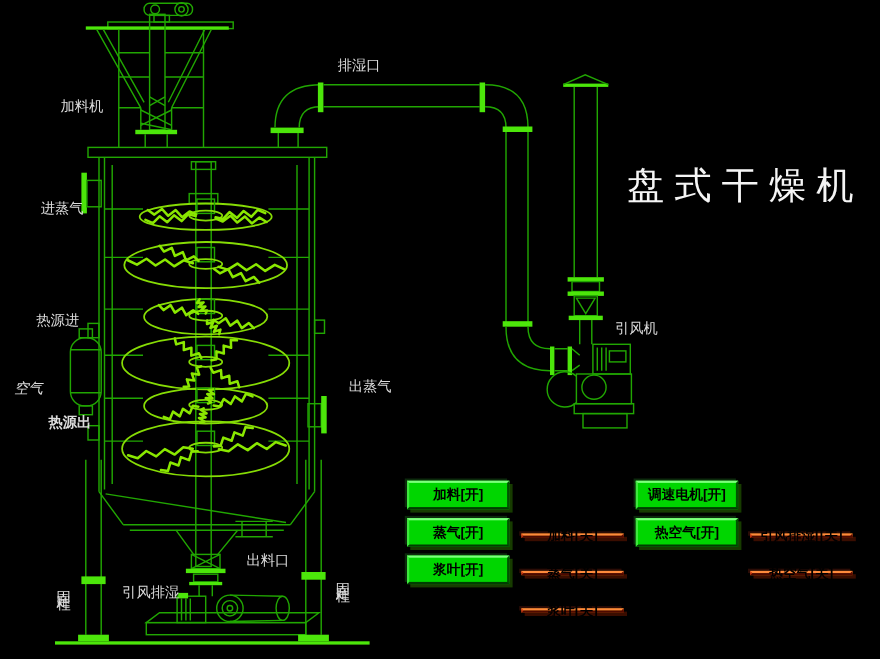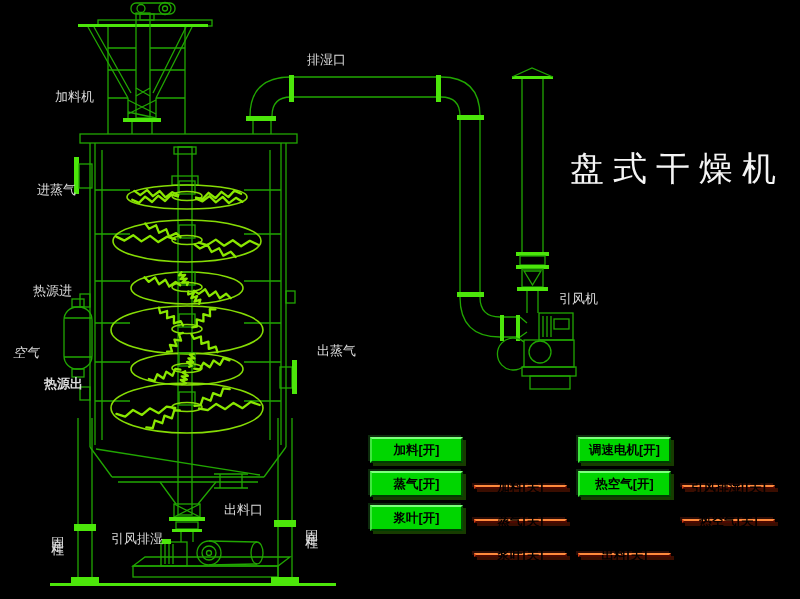--- a/index.html
+++ b/index.html
@@ -224,15 +224,14 @@
     <div class="btn on">加料[开]</div>
     <div class="btn off">加料[关]</div>
     <div class="btn on">调速电机[开]</div>
     <div class="btn off">引风排湿[[关]</div>
     <div class="btn on">蒸气[开]</div>
     <div class="btn off">蒸气[关]</div>
     <div class="btn on">热空气[开]</div>
     <div class="btn off">热空气[关]</div>
     <div class="btn on">浆叶[开]</div>
     <div class="btn off">浆叶[关]</div>
-    <div class="btn off">出料[关]</div>
   </div>
 </div>
 
 </body></html>

